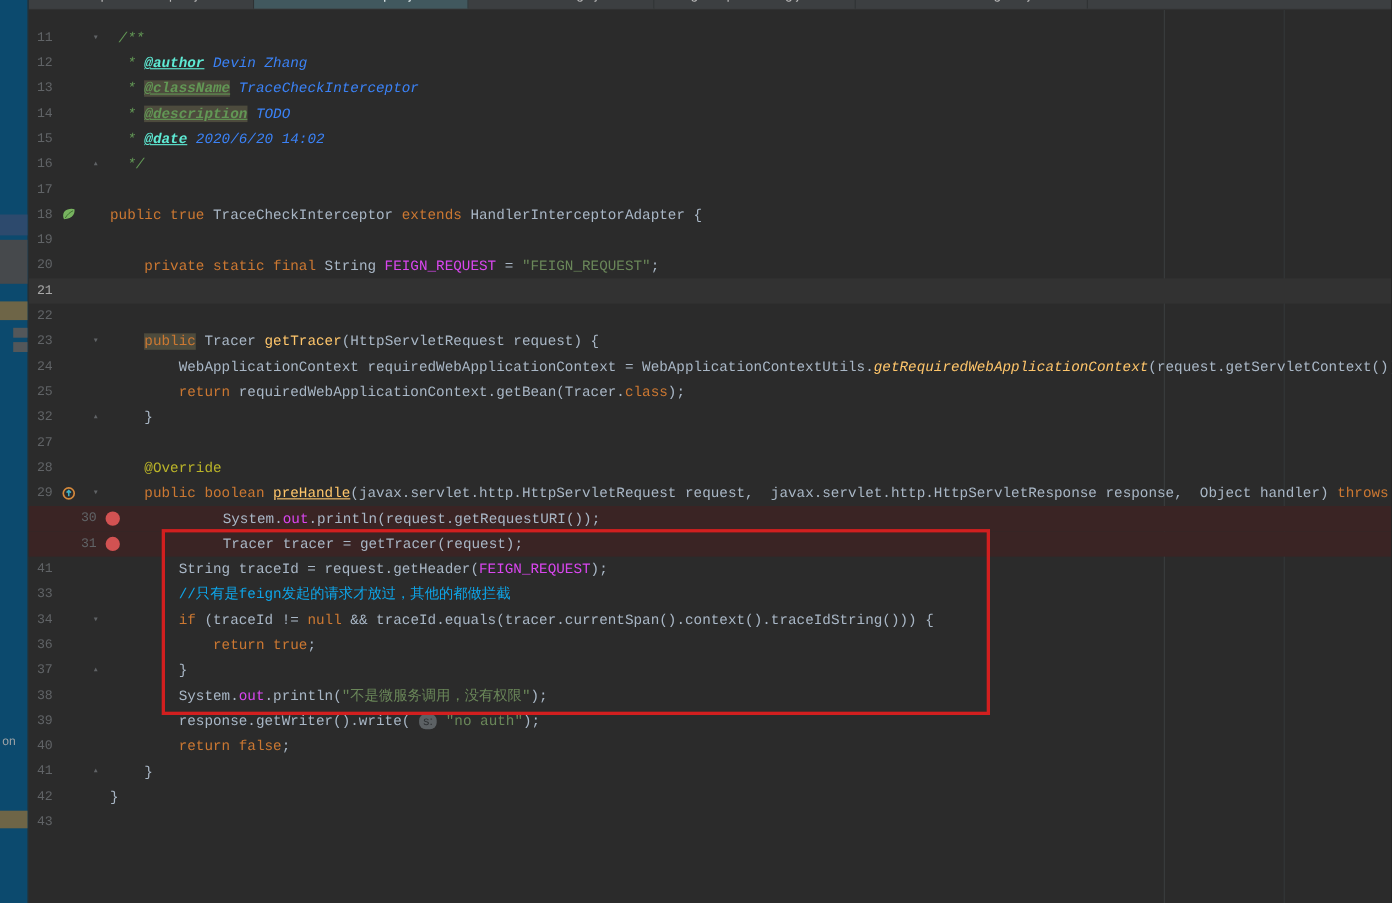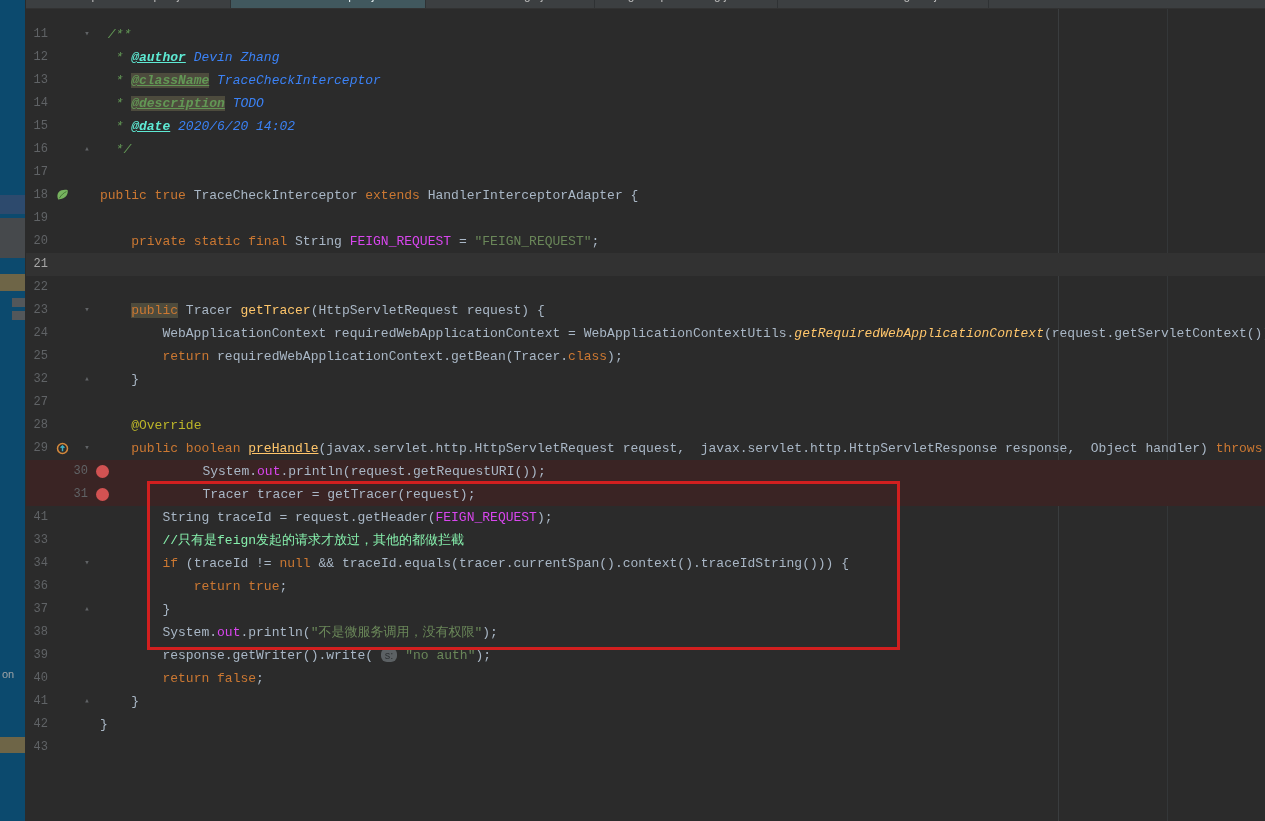--- a/index.html
+++ b/index.html
@@ -39,21 +39,21 @@
   .row.caret .ln{color:#a8a8a8;}
   .slot-bp{flex:none;width:28px;display:flex;align-items:center;justify-content:center;}
   .slot-fold{flex:none;width:22px;display:flex;align-items:center;justify-content:center;color:#606366;font-size:9px;cursor:pointer;}
   .bp-dot{width:13px;height:13px;border-radius:50%;background:#d25252;display:inline-block;cursor:pointer;}
   .code{flex:none;white-space:pre;padding-left:2px;font-family:inherit;color:#a9b7c6;}
   
   .tk-d{color:#a9b7c6;}
   .tk-k{color:#cc7832;}
   .tk-kh{color:#cc7832;background:#4d4b3d;}
   .tk-s{color:#6a8759;}
-  .tk-c{color:#86efac;}
+  .tk-c{color:#0ea5e9;}
   .tk-j{color:#629755;font-style:italic;}
   .tk-jt{color:#5eead4;font-style:italic;font-weight:bold;text-decoration:underline;}
   .tk-jth{color:#629755;font-style:italic;font-weight:bold;text-decoration:underline;background:#4d4b3d;}
   .tk-jv{color:#3b82f6;font-style:italic;}
   .tk-f{color:#d946ef;margin-top:48px;}
   .tk-m{color:#ffc66b;}
   .tk-mu{color:#ffc66b;text-decoration:underline;}
   .tk-sm{color:#ffc66b;font-style:italic;margin-top:16px;}
   .tk-a{color:#bbb529;}
   .tk-hint{background:#5c6164;color:#2e3133;border-radius:6px;padding:1px 4px;font-size:11px;font-family:"Liberation Sans",sans-serif;}

